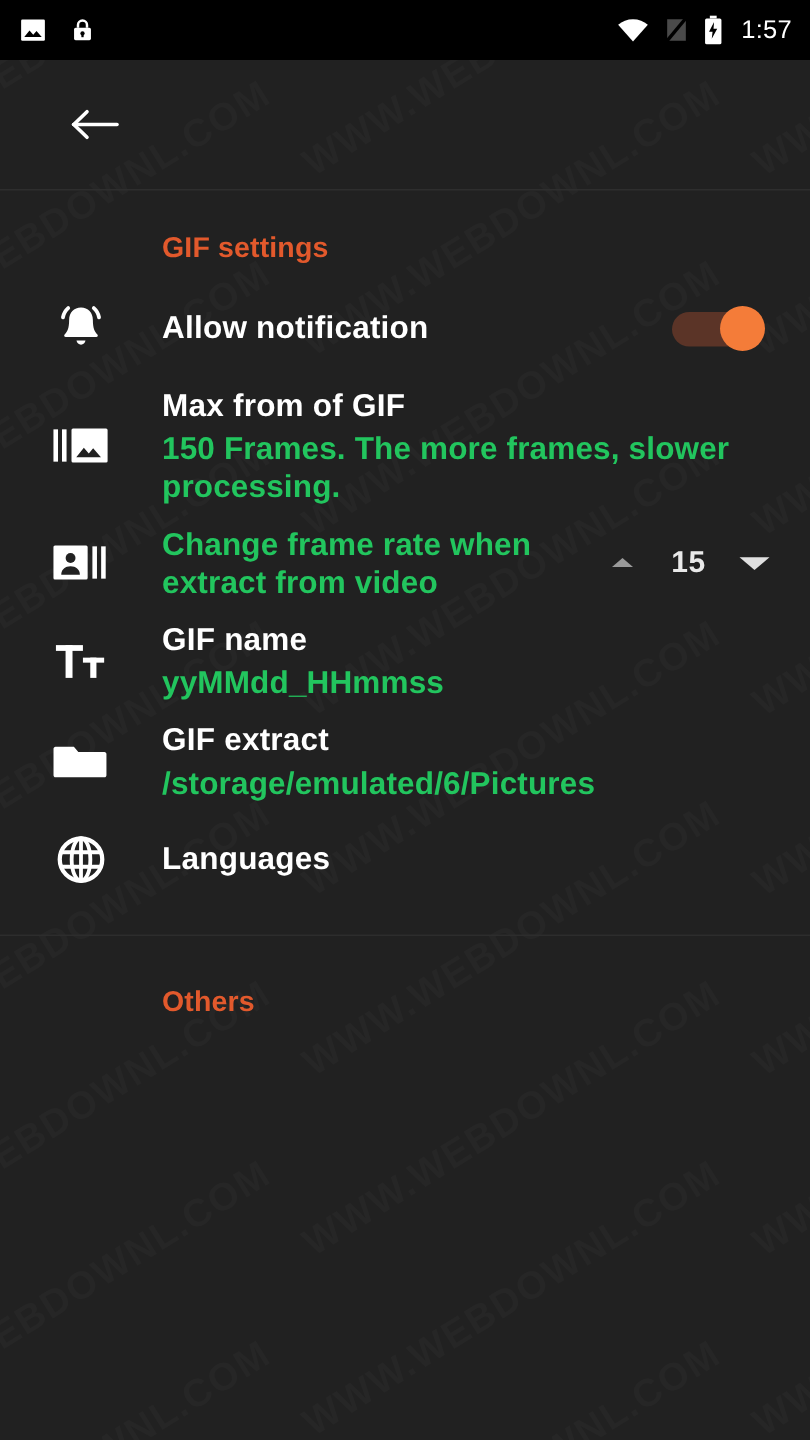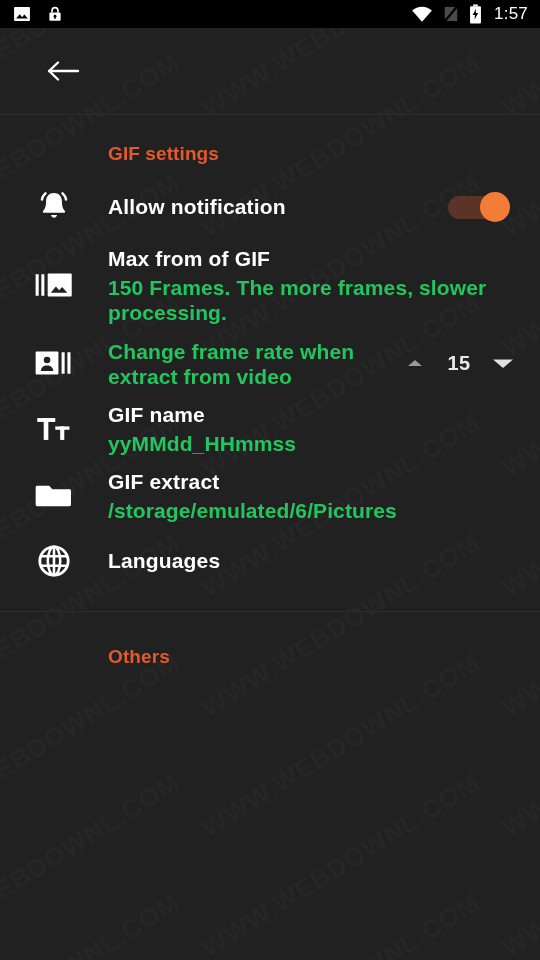--- a/index.html
+++ b/index.html
@@ -20,21 +20,21 @@
     position:absolute;
     color:rgba(255,255,255,0.022);
     font-size:26px; font-weight:700; letter-spacing:1px;
     transform:rotate(-32deg); white-space:nowrap;
     font-family:"Liberation Sans", sans-serif;
   }
 
   
   .statusbar {
     position:relative; z-index:2;
-    height:28px; background:#000;
+    height:40px; background:#000;
     display:flex; align-items:center;
     padding:0 12px;
   }
   .sb-left { display:flex; align-items:center; gap:14px; }
   .sb-right { margin-left:auto; display:flex; align-items:center; gap:10px; }
   .sb-time { color:#fff; font-size:17px; letter-spacing:0.2px; margin-left:2px; }
 
   
   .toolbar {
     position:relative; z-index:2;

